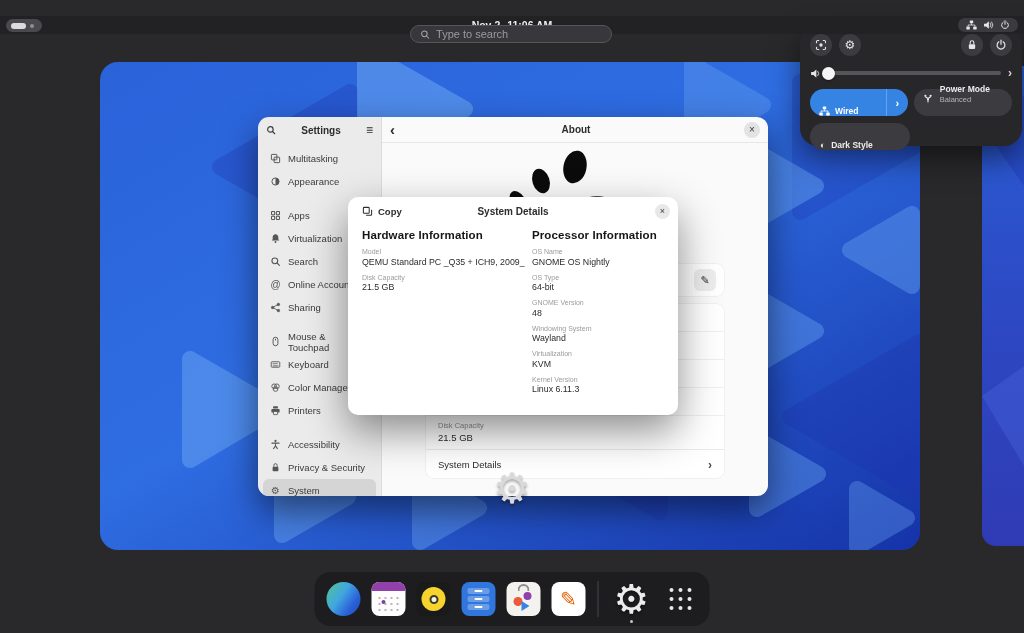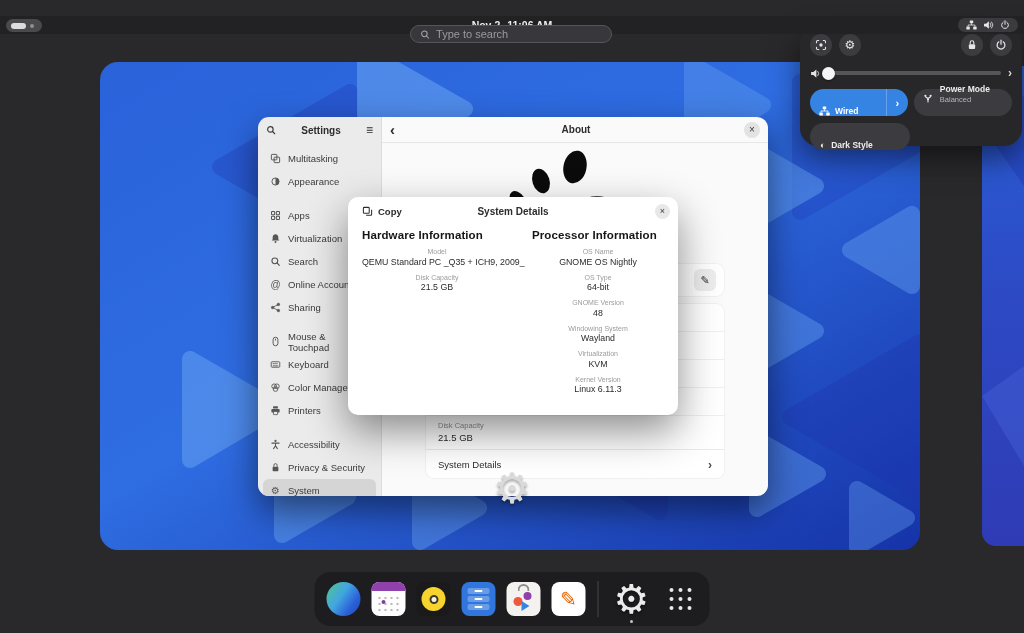--- a/index.html
+++ b/index.html
@@ -56,21 +56,21 @@
 
   
   .dialog { position:absolute; left:348px; top:197px; width:330px; height:218px; background:#ffffff; border-radius:10px; box-shadow:0 16px 40px rgba(0,0,0,.45); z-index:6; }
   .dlg-head { height:28px; display:flex; align-items:center; padding:0 8px; }
   .copy-btn { display:flex; align-items:flex-end; gap:5px; font-size:9.5px; color:#2c2c2c; font-weight:bold; padding:3px 6px; border-radius:5px; }
   .dlg-title { position:absolute; left:0; right:0; text-align:center; font-weight:bold; font-size:10px; color:#2c2c2c; pointer-events:none; }
   .dlg-close { margin-left:auto; width:15px; height:15px; border-radius:50%; background:#e8e8e8; color:#3a3a3a; font-size:9px; display:flex; align-items:center; justify-content:center; z-index:2; }
   .dlg-body { display:flex; gap:20px; padding:4px 14px; }
   .col { width:150px; }
   .col h3 { font-size:11.5px; color:#161616; letter-spacing:.1px; }
-  .field { margin-top:7px;text-align:center; }
+  .field { margin-top:7px; }
   .f-label { font-size:7px; color:#9b9b9b; }
   .f-value { font-size:8.8px; color:#2b2b2b; margin-top:1.5px; white-space:nowrap; }
 
   
   .win-badge { position:absolute; left:488px; top:464px; width:48px; height:48px; z-index:5; display:flex; align-items:center; justify-content:center; font-size:42px; color:#d9d9d9; text-shadow:0 2px 3px rgba(0,0,0,.35); }
 
   
   .qs { position:absolute; left:800px; top:26px; width:222px; height:120px; background:#27272a; border-radius:18px; box-shadow:0 12px 30px rgba(0,0,0,.5); z-index:15; padding:8px 10px; }
   .qs-row1 { display:flex; align-items:center; gap:7px; }
   .qs-circle { width:22px; height:22px; border-radius:50%; background:#3c3c40; color:#e6e6e6; display:flex; align-items:center; justify-content:center; font-size:12px; }

